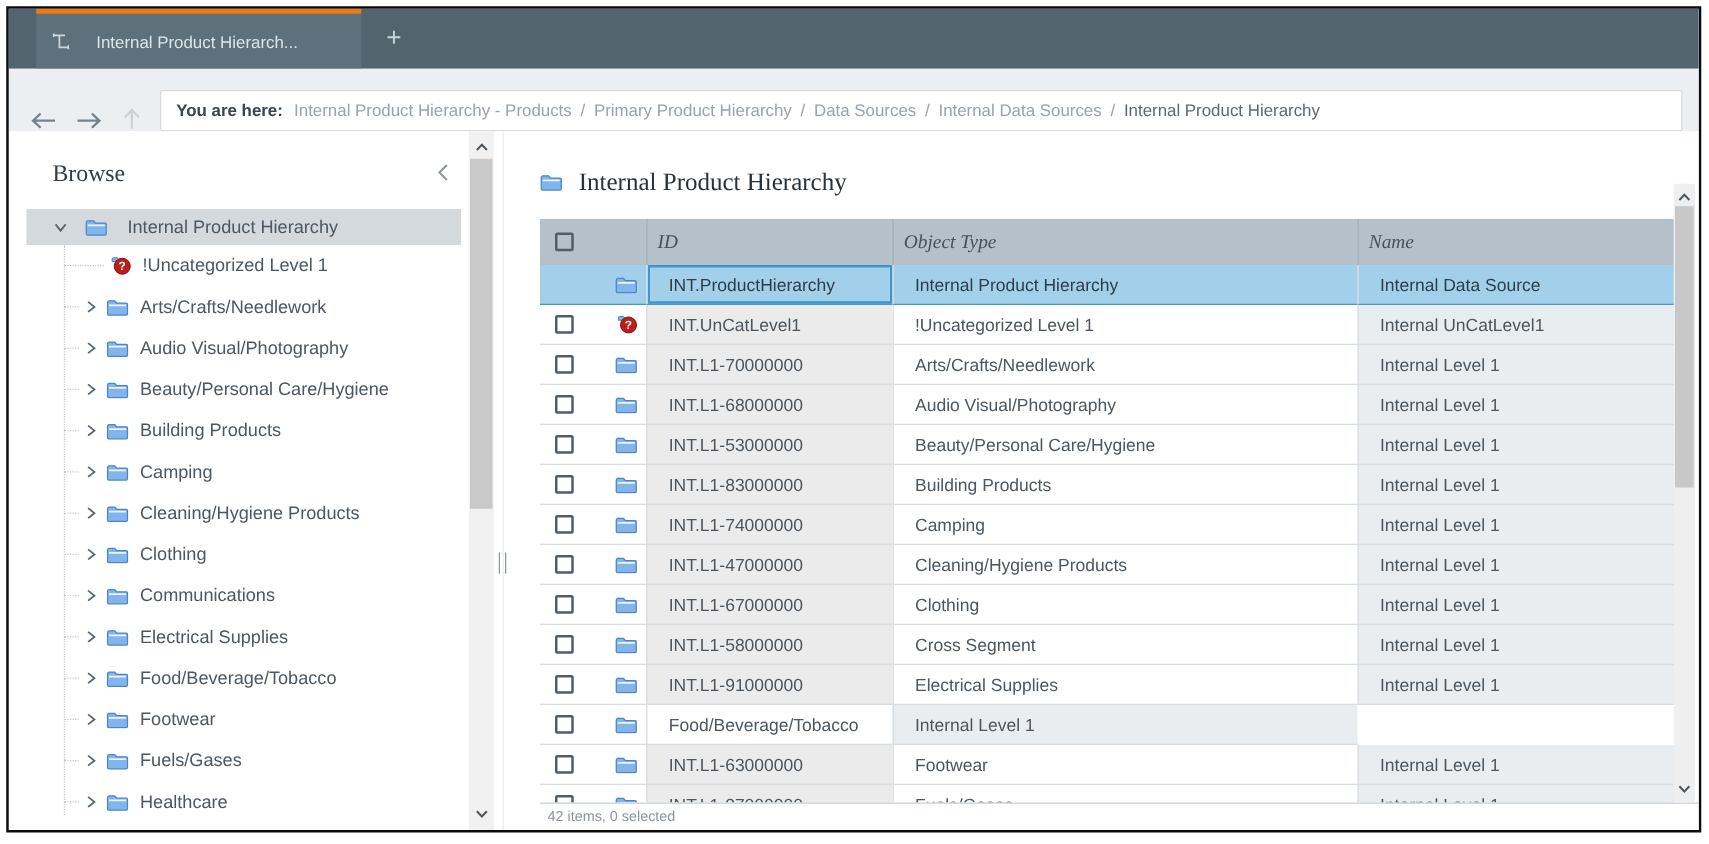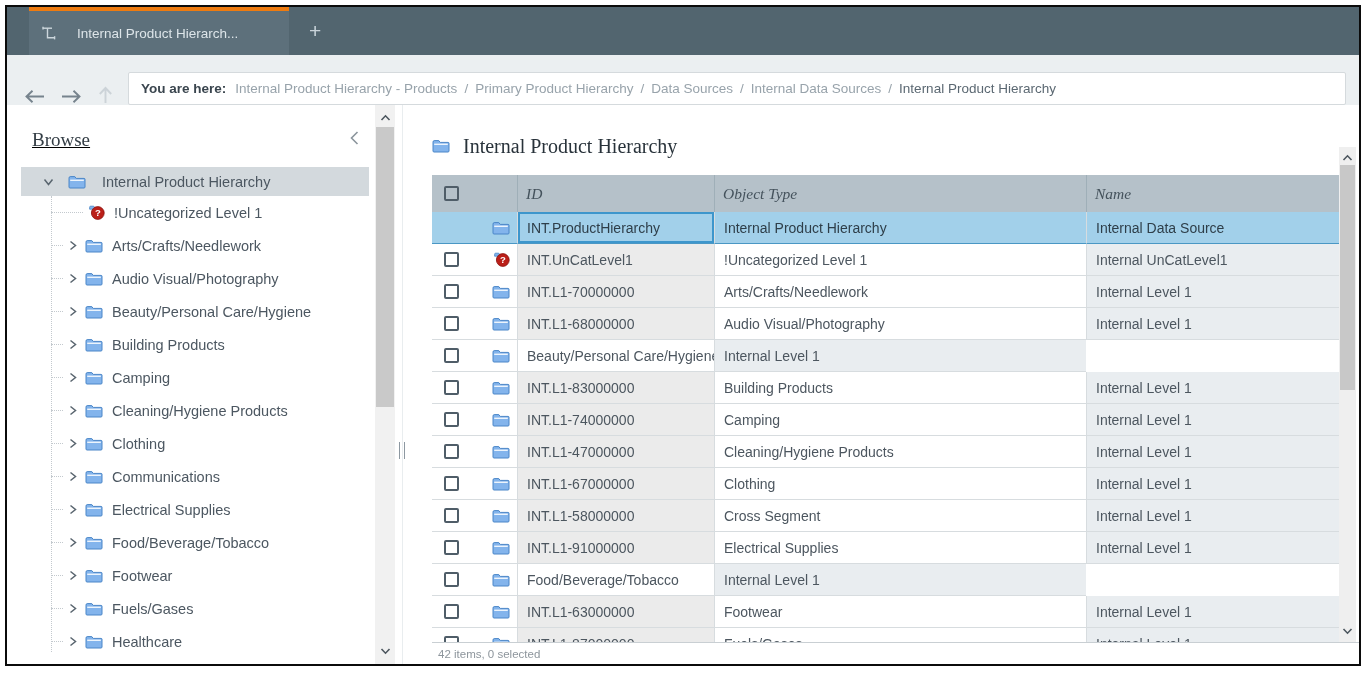--- a/index.html
+++ b/index.html
@@ -25,21 +25,21 @@
   .crumb-prefix { font-weight:bold; color:#3a454e; margin-right:9px; }
   .crumb { color:#98a3ab; }
   .crumb-sep { color:#98a3ab; margin:0 7px; }
   .crumb-current { color:#5b6872; }
 
   
   .content { flex:1; display:flex; background:#fff; overflow:hidden; }
 
   
   .sidebar { width:368px; flex:none; display:flex; flex-direction:column; overflow:hidden; }
-  .browse-head { padding:24px 14px 0 25px; display:flex; align-items:center; justify-content:space-between;text-decoration:underline; }
+  .browse-head { padding:24px 14px 0 35px; display:flex; align-items:center; justify-content:space-between; }
   .browse-title { font-family:"Liberation Serif","DejaVu Serif",serif; font-size:19px; color:#333d45; }
   .tree { margin:16px 6px 0 14px; position:relative; font-size:14.5px; color:#4c5761; flex:1; overflow:hidden; }
   .tree-guide { position:absolute; left:30px; top:29px; height:456px; border-left:1px dotted #c3c9ce; }
   .tree-row { display:flex; align-items:center; cursor:default; position:relative; }
   .tree-row.root { height:29px; padding-left:22px; gap:7px; background:#d3d9dd; }
   .tree-row.child { height:33px; padding-left:30px; }
   .stub { width:12px; border-top:1px dotted #c3c9ce; margin-right:5px; flex:none; }
   .stub.long { width:32px; margin-right:6px; }
   .tchev { display:flex; align-items:center; flex:none; margin-right:7px; }
   .ticon { display:flex; align-items:center; flex:none; margin-right:9px; }
@@ -63,21 +63,21 @@
   .page-title { font-family:"Liberation Serif","DejaVu Serif",serif; font-size:20px; color:#28323a; }
 
   .viewport { width:916px; height:467px; overflow:hidden; flex:none; }
   .thead, .trow { display:grid; grid-template-columns:85px 197px 372px 1fr; }
   .thead { height:37px; background:var(--header-bg,#b5c1c9); }
   .hcell { display:flex; align-items:center; padding-left:8px;
     font-family:"Liberation Serif","DejaVu Serif",serif; font-size:15.5px; color:#44525c;font-style:italic; }
   .hcell + .hcell { border-left:1px solid #9fafb8; }
   .h-check { padding-left:12px; }
   .trow { height:32px; font-size:14px; color:#4c565f; cursor:default; }
-  .cell { display:flex; align-items:center; padding-left:9px; border-bottom:1px solid #d7dcdf; overflow:hidden; white-space:nowrap; }
+  .cell { display:flex; align-items:center; padding-left:17px; border-bottom:1px solid #d7dcdf; overflow:hidden; white-space:nowrap; }
   .c-check { padding:0 7px 0 12px; justify-content:space-between; background:#fff; }
   .c-id { background:#ebebeb; border-left:1px solid #d7dcdf; }
   .c-name { background:#fff; border-left:1px solid #d7dcdf; }
   .c-type { background:#e9edf0; border-left:1px solid #d7dcdf; }
   .cbox { width:15px; height:15px; border:2px solid #4f5d68; border-radius:2px; background:#fff; flex:none; cursor:pointer; }
   .cbox.hdr { background:transparent; }
   .cbox-ph { width:15px; height:15px; flex:none; }
   .rowicon { display:flex; align-items:center; flex:none; }
   .trow.selected .cell { background:var(--selection-blue,#a2d0ea); border-bottom:1px solid #4a97c4; color:#2e3e49; }
   .trow.selected .c-id { box-shadow:inset 0 0 0 2px var(--selection-border,#3d96cc); }
@@ -466,20 +466,21 @@
             <div class="trow">
               <div class="cell c-check">
                 <span class="cbox"></span>
                 <span class="rowicon">
                   <svg width="18" height="14" viewBox="0 0 18 14">
                     <path d="M1 3.2 Q1 1.6 2.2 1.6 L6.8 1.6 L8.2 3.4 L16 3.4 Q17 3.4 17 4.2 L17 12 Q17 13 16 13 L2 13 Q1 13 1 12 Z" fill="#83b4ec" stroke="#4a86c8" stroke-width="1"></path>
                     <rect x="2.2" y="4.6" width="13.6" height="1.4" fill="#ffffff" opacity="0.85"></rect>
                   </svg>
                 </span>
               </div>
+              <div class="cell c-id">INT.L1-53000000</div>
               <div class="cell c-name">Beauty/Personal Care/Hygiene</div>
               <div class="cell c-type">Internal Level 1</div>
             </div>
             <div class="trow">
               <div class="cell c-check">
                 <span class="cbox"></span>
                 <span class="rowicon">
                   <svg width="18" height="14" viewBox="0 0 18 14">
                     <path d="M1 3.2 Q1 1.6 2.2 1.6 L6.8 1.6 L8.2 3.4 L16 3.4 Q17 3.4 17 4.2 L17 12 Q17 13 16 13 L2 13 Q1 13 1 12 Z" fill="#83b4ec" stroke="#4a86c8" stroke-width="1"></path>
                     <rect x="2.2" y="4.6" width="13.6" height="1.4" fill="#ffffff" opacity="0.85"></rect>

